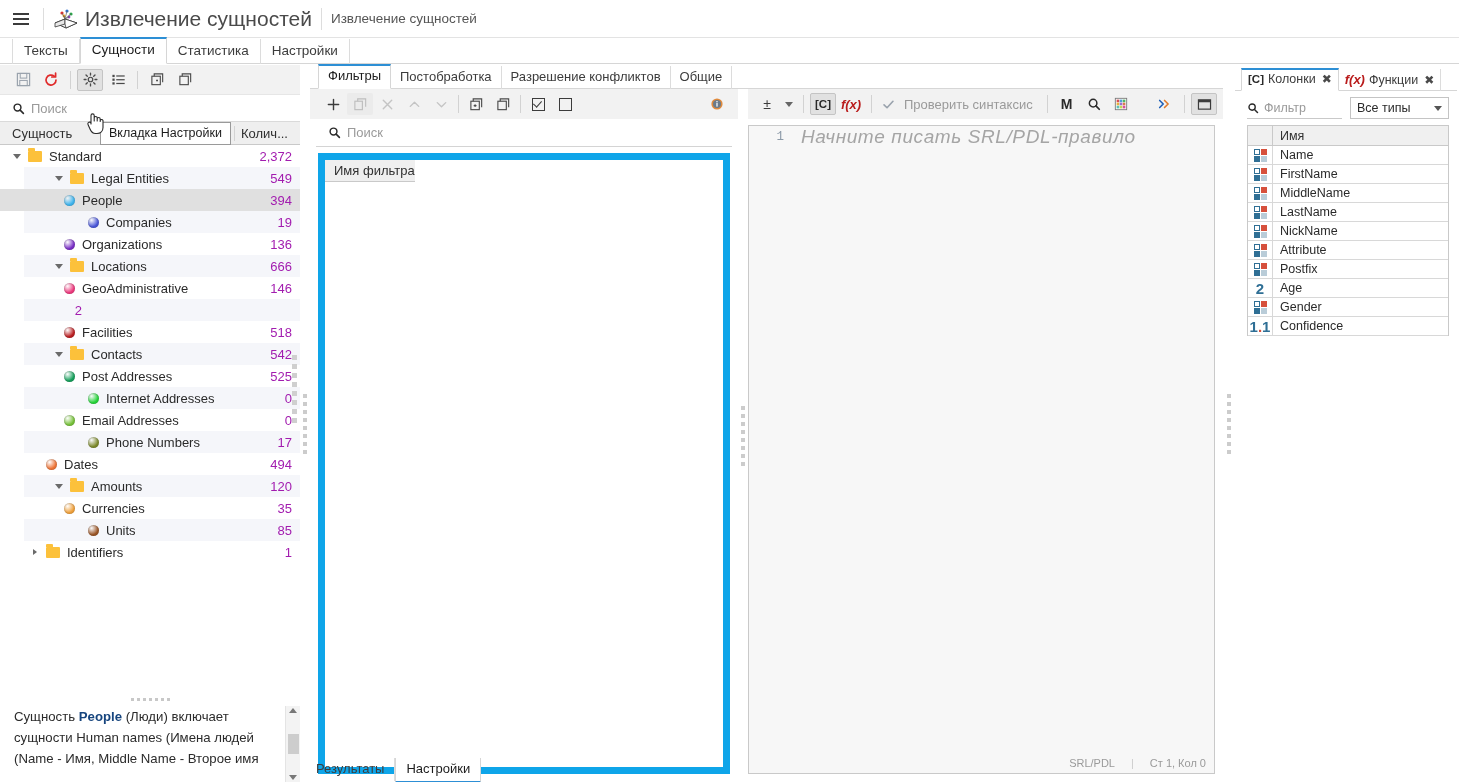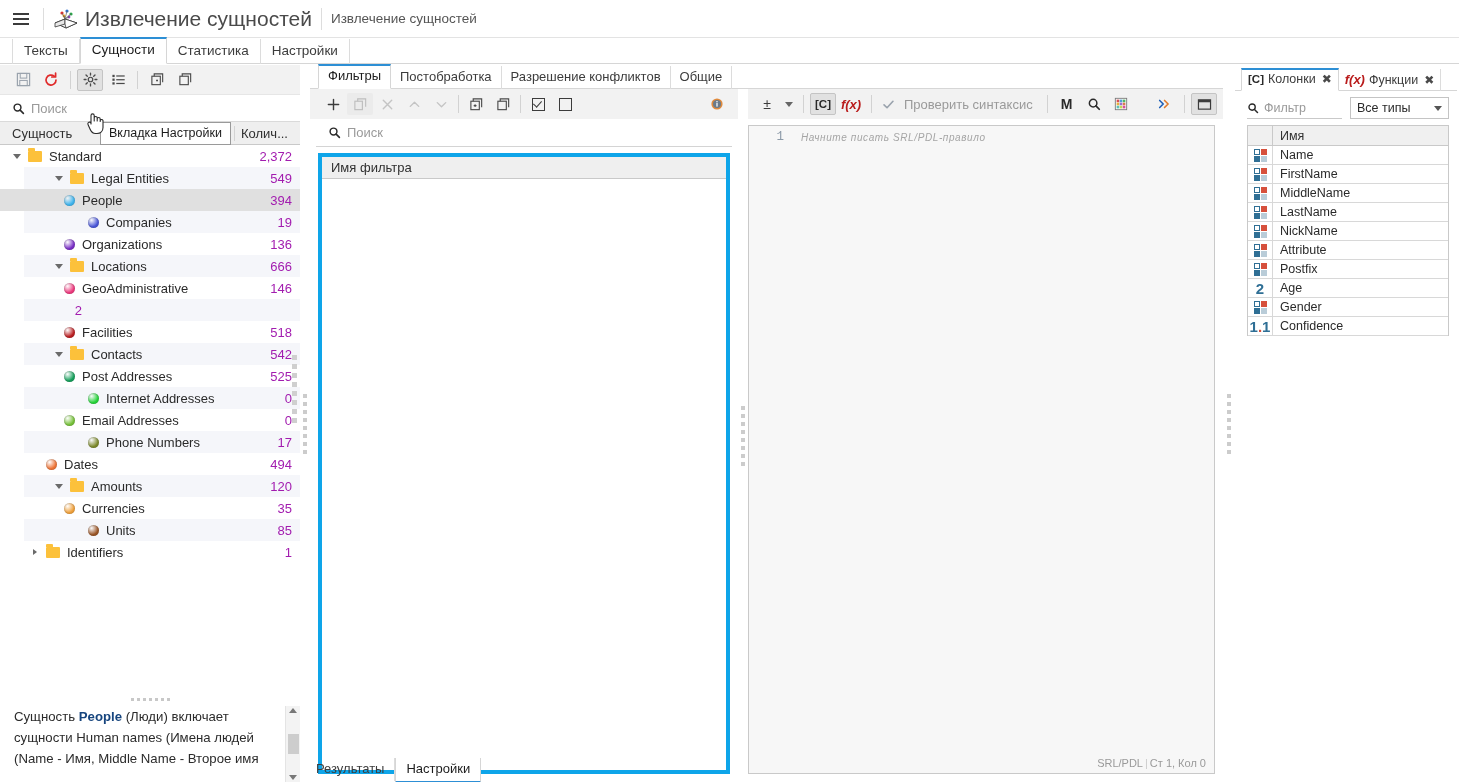--- a/index.html
+++ b/index.html
@@ -320,22 +320,22 @@
     height: 28px;
     display: flex; align-items: center;
     gap: 6px; padding-left: 12px;
     border-bottom: 1px solid #d4d4d4;
     margin: 0 6px;
   }
   #filters-search .ph { color: #9a9a9a; font-size: 13px; }
   #filters-list {
     flex: 1;
     margin: 6px 8px 8px 8px;
-    border: 4px solid #0ea5e9;
-    display: flex; flex-direction: column;
+    border: 7px solid #0ea5e9;
+    display: flex; flex-direction: row;
     background: #ffffff;
     min-height: 0;
   }
   #filters-list .hdr {
     height: 22px;
     background: #efefef;
     border-bottom: 1px solid #c9c9c9;
     display: flex; align-items: center;
     padding-left: 9px;
     font-size: 13px; color: #303030;
@@ -372,29 +372,29 @@
   #gutter {
     width: 44px;
     text-align: right; padding-right: 9px;
     color: #8c9aa8; font-size: 12.5px;
     font-family: "Liberation Mono", monospace;
     background: #f7f7f7;
   }
   #editor-placeholder {
     color: #a5a5a5;
     font-style: italic;
-    font-size: 10px;
+    font-size: 19px;
     letter-spacing: 0.6px;
     padding-left: 8px;
   }
   #editor-status {
     position: absolute;
     right: 8px; bottom: 4px;
     font-size: 11px; color: #9a9a9a;
-    display: flex; gap: 2px; align-items: center;
+    display: flex; gap: 16px; align-items: center;
   }
   #editor-status .sep { color: #cccccc; }
 
   
   .tb-label {
     font-size: 13px; color: #9a9a9a;
     padding: 0 4px;
   }
   .chk-btn {
     width: 13px; height: 13px;

